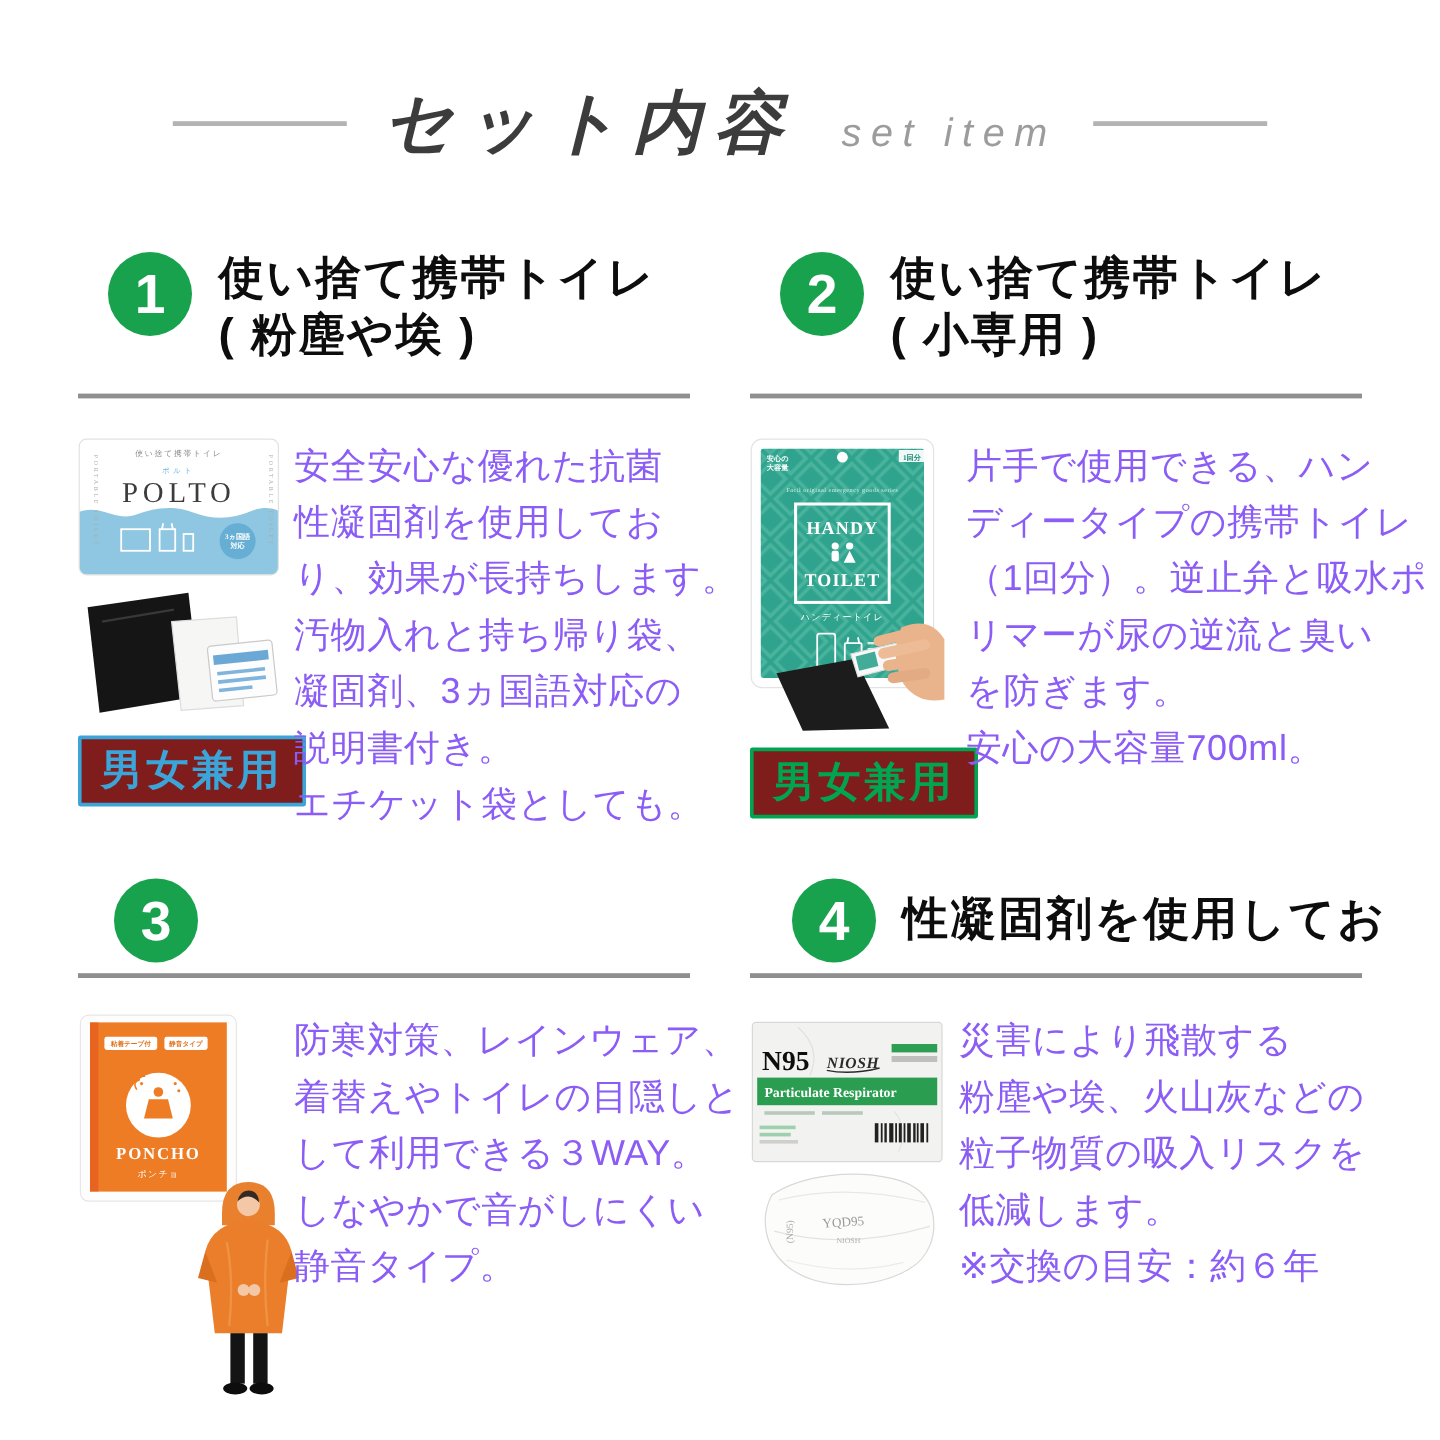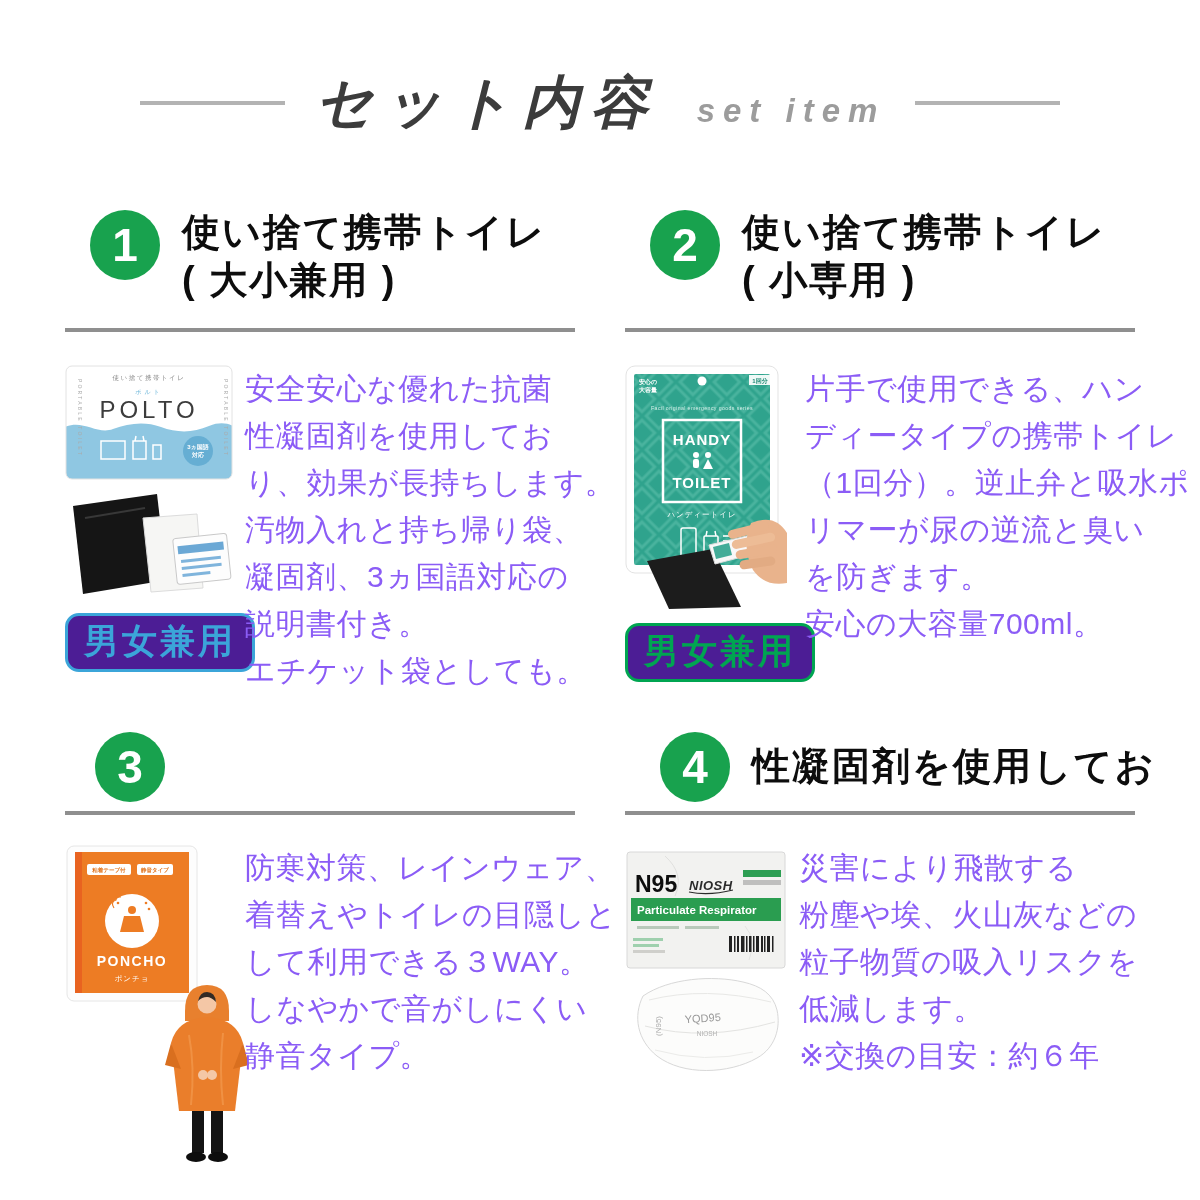--- a/index.html
+++ b/index.html
@@ -12,21 +12,21 @@
     position:absolute;top:58px;left:0;width:1200px;height:90px;
     display:flex;align-items:center;justify-content:center;gap:30px;
   }
   .hrule{width:145px;height:4px;background:#b3b3b3;}
   .htitle-group{display:flex;align-items:baseline;gap:38px;}
   .htitle{
     font-size:57px;font-weight:900;font-style:italic;color:#3c3c3c;
     letter-spacing:11px;white-space:nowrap;
   }
   .hsub{
-    font-size:33px;font-weight:700;font-style:italic;color:#9c9c9c;
+    font-size:33px;font-weight:400;font-style:italic;color:#9c9c9c;
     letter-spacing:8px;white-space:nowrap;
   }
   
   .item{position:absolute;width:510px;}
   #sec1{left:65px;top:208px;}
   #sec2{left:625px;top:208px;}
   #sec3{left:65px;top:722px;}
   #sec4{left:625px;top:722px;}
   .sec-head{display:flex;gap:22px;}
   .two-line .sec-head{align-items:flex-start;height:120px;padding-left:25px;}
@@ -37,31 +37,31 @@
     width:70px;height:70px;border-radius:50%;background:#18a24e;color:#fff;
     font-size:46px;font-weight:800;display:flex;align-items:center;justify-content:center;
     flex:none;
   }
   .two-line .num-circle{margin-top:2px;}
   .sec-title{font-size:38px;font-weight:900;color:#0d0d0d;line-height:1.27;letter-spacing:2px;white-space:nowrap;}
   .sec-title .t2:empty{display:none;}
   .divider{height:4px;background:#8f8f8f;}
   .sec-body{display:flex;gap:12px;margin-top:33px;}
   .one-line .sec-body{margin-top:29px;}
-  .media-col{width:168px;flex:none;display:flex;flex-direction:column;align-items:flex-start;}
+  .media-col{width:168px;flex:none;display:flex;flex-direction:column;align-items:flex-start;font-family:Liberation Serif, serif;}
   #sec4 .media-col{width:162px;}
   .media-col svg{display:block;}
   .desc{
     font-size:30px;line-height:47px;color:#8b5cf6;white-space:pre;
     letter-spacing:0.5px;
   }
   .badge{
-    margin-top:13px;border:3px solid;border-radius:14px;
+    margin-top:13px;border:3px solid;border-radius:2px;
     font-size:35px;font-weight:800;padding:2px 16px 4px 16px;letter-spacing:3px;
-    background:#4c1d95;white-space:nowrap;
+    background:#7f1d1d;white-space:nowrap;
   }
   .badge.blue{color:#3ba5d9;border-color:#3ba5d9;}
   .badge.green{color:#00a551;border-color:#00a551;}
   .gap8{height:8px;}
 </style>
 </head>
 <body>
 
 <div class="page-header">
   <div class="hrule"></div>
@@ -72,21 +72,21 @@
   <div class="hrule"></div>
 </div>
 
 <section class="item two-line" id="sec1">
   <div class="sec-head">
     <div class="num-circle">
       <span>1</span>
     </div>
     <div class="sec-title">
       <div class="t1">使い捨て携帯トイレ</div>
-      <div class="t2">( 大小兼用 )</div>
+      <div class="t2">( 粉塵や埃 )</div>
     </div>
   </div>
   <div class="divider"></div>
   <div class="sec-body">
     <div class="media-col">
 
       <svg width="168" height="115" viewBox="0 0 168 115">
         <defs>
             <clipPath id="poltoClip">
               <rect x="1" y="1" width="166" height="113" rx="6"></rect>

